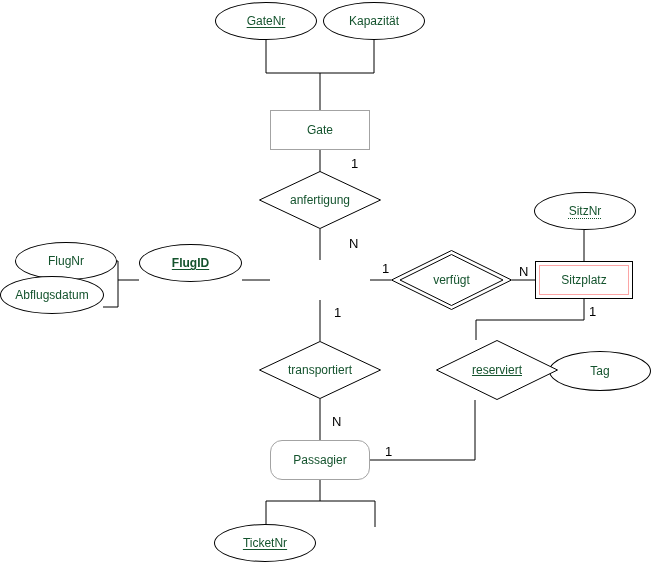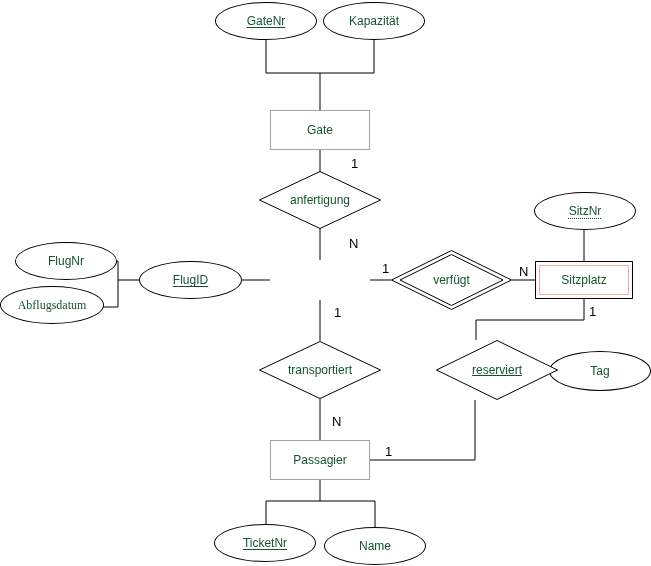--- a/index.html
+++ b/index.html
@@ -58,48 +58,45 @@
 
   <div class="node ellipse key" style="left:215px; top:2px; width:102px; height:38px;">
     <span class="lbl">GateNr</span>
   </div>
   <div class="node ellipse" style="left:323px; top:2px; width:102px; height:38px;">
     <span class="lbl">Kapazität</span>
   </div>
   <div class="node ellipse" style="left:0px; top:242px; width:102px; height:38px;margin-left:15px;">
     <span class="lbl">FlugNr</span>
   </div>
-  <div class="node ellipse" style="left:0px; top:286px; width:104px; height:38px;font-family:Liberation Serif, serif;">
+  <div class="node ellipse" style="left:0px; top:276px; width:104px; height:38px;">
     <span class="lbl">Abflugsdatum</span>
   </div>
-  <div class="node ellipse key" style="left:139px; top:261px; width:103px; height:38px;">
+  <div class="node ellipse key" style="left:139px; top:244px; width:103px; height:38px;font-weight:bold;">
     <span class="lbl">FlugID</span>
   </div>
   <div class="node ellipse partial" style="left:534px; top:192px; width:102px; height:38px;">
     <span class="lbl">SitzNr</span>
   </div>
   <div class="node ellipse" style="left:549px; top:351px; width:102px; height:40px;">
     <span class="lbl">Tag</span>
   </div>
   <div class="node ellipse key" style="left:214px; top:524px; width:102px; height:38px;">
     <span class="lbl">TicketNr</span>
   </div>
-  <div class="node ellipse" style="left:324px; top:527px; width:102px; height:38px;">
-    <span class="lbl">Name</span>
-  </div>
 
   <div class="node entity" style="left:270px; top:110px; width:100px; height:40px;">
     <span class="lbl">Gate</span>
   </div>
   <div class="node weak" style="left:535px; top:261px; width:98px; height:38px;">
     <div class="weak-inner">
       <span class="lbl">Sitzplatz</span>
     </div>
   </div>
-  <div class="node entity" style="left:270px; top:440px; width:100px; height:40px;">
+  <div class="node entity" style="left:270px; top:440px; width:100px; height:40px;border-radius:12px;">
     <span class="lbl">Passagier</span>
   </div>
 
   <div class="node diamond" style="left:259px; top:171px; width:122px; height:58px;">
     <svg viewBox="0 0 122 58">
       <polygon points="61,0.5 121.5,29 61,57.5 0.5,29"></polygon>
     </svg>
     <span class="lbl">anfertigung</span>
   </div>
   <div class="node diamond" style="left:391px; top:250px; width:121px; height:60px;">

